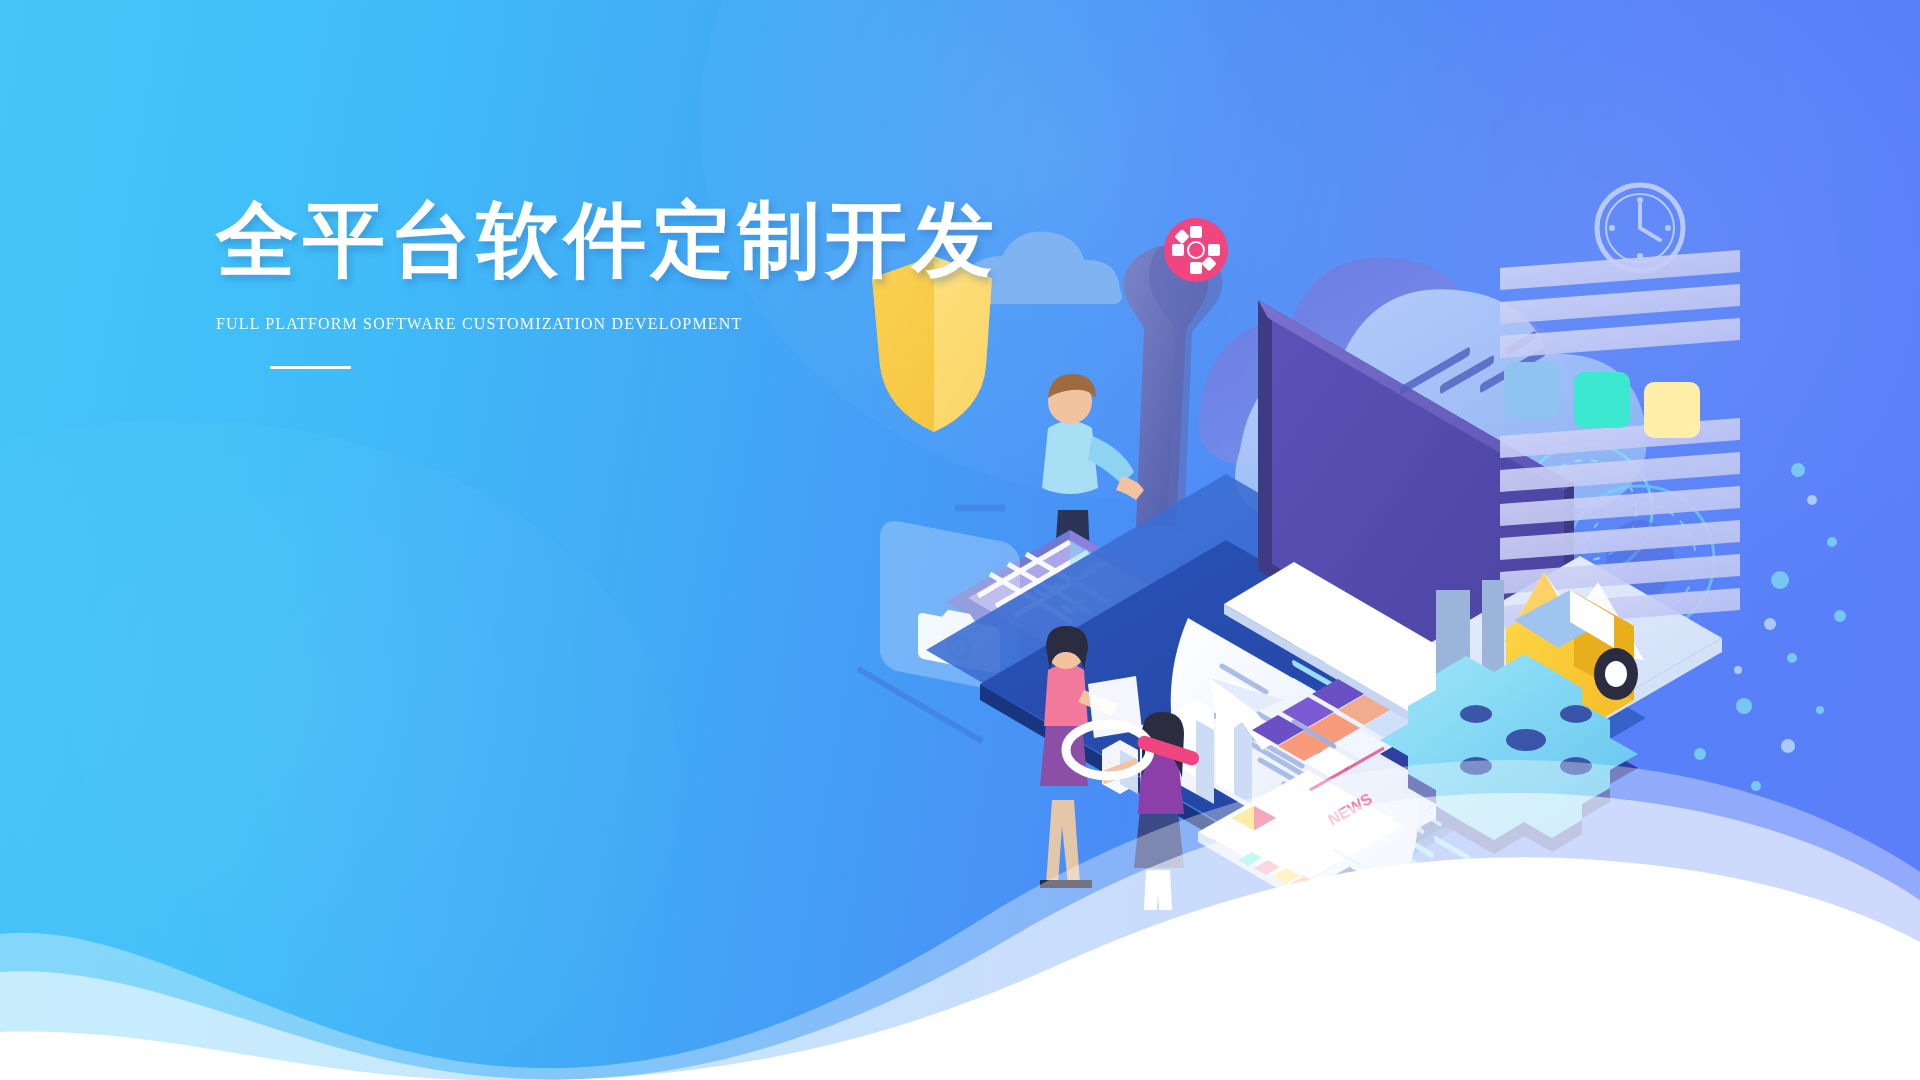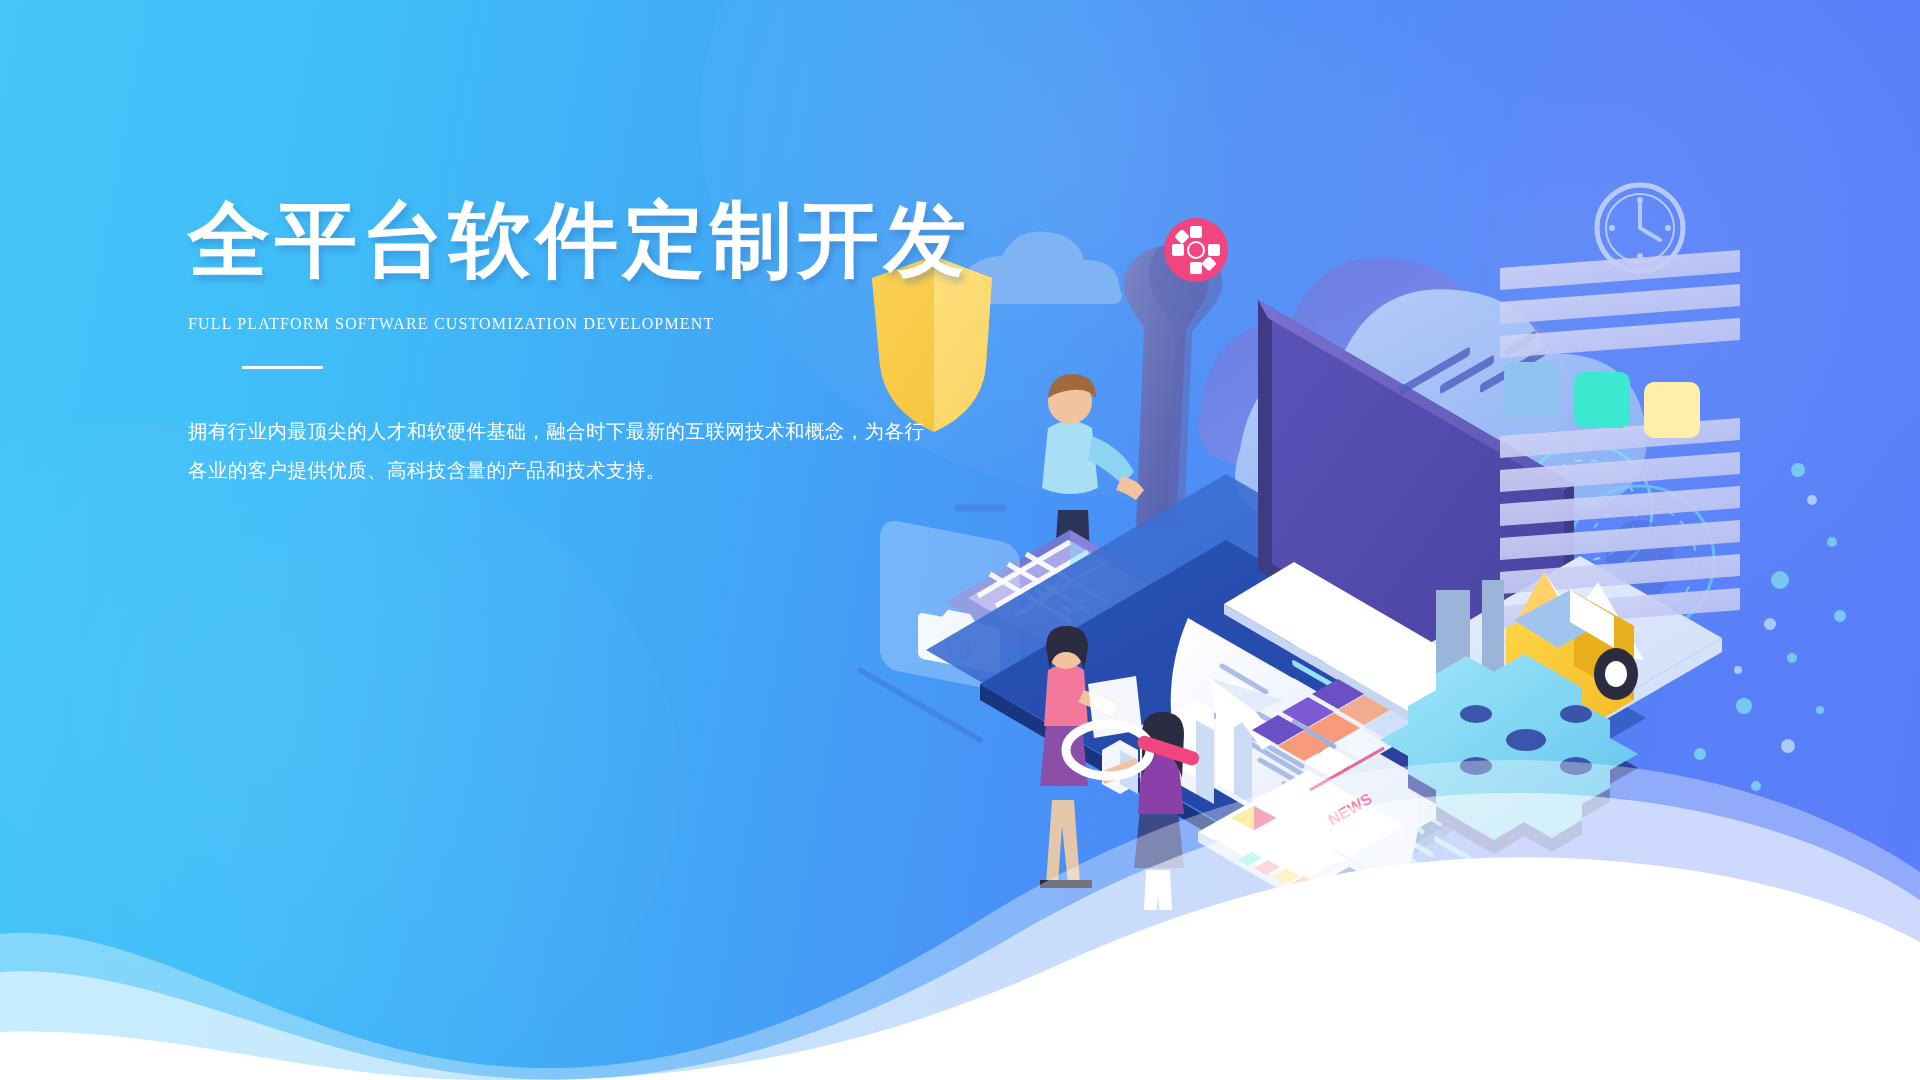--- a/index.html
+++ b/index.html
@@ -24,21 +24,21 @@
             background:radial-gradient(circle at 40% 55%,rgba(255,255,255,.10),rgba(255,255,255,0) 66%); }
   .blob-b { left:1180px; top:-180px; width:900px; height:900px;
             background:radial-gradient(circle at 45% 50%,rgba(255,255,255,.085),rgba(255,255,255,0) 64%); }
   .blob-c { left:-320px; top:420px; width:1000px; height:720px;
             background:radial-gradient(circle at 60% 40%,rgba(255,255,255,.06),rgba(255,255,255,0) 68%); }
 
   
   .wave { position:absolute; left:0; bottom:0; width:1920px; height:360px; }
 
   
-  .text-col { position:absolute; left:188px; top:196px; width:700px; }
+  .text-col { position:absolute; left:216px; top:196px; width:700px; }
 
   .headline {
     font-size:82px;
     font-weight:bold;
     color:#ffffff;
     letter-spacing:5px;
     line-height:1.08;
     text-shadow:3px 5px 7px rgba(35,90,165,.30);
     white-space:nowrap;
   }
@@ -467,24 +467,20 @@
         <circle cx="930" cy="474" r="6"></circle>
       <circle cx="898" cy="520" r="4"></circle>
         <circle cx="948" cy="596" r="7"></circle>
     </g>
   </svg>
 
   <div class="text-col">
     <h1 class="headline">全平台软件定制开发</h1>
     <div class="subline">FULL PLATFORM SOFTWARE CUSTOMIZATION DEVELOPMENT</div>
     <div class="rule"></div>
-    <div class="body-copy">
-      <div>拥有行业内最顶尖的人才和软硬件基础，融合时下最新的互联网技术和概念，为各行</div>
-      <div>各业的客户提供优质、高科技含量的产品和技术支持。</div>
-    </div>
   </div>
 
   <svg class="wave" viewBox="0 0 1920 360" preserveAspectRatio="none">
     <path d="M0 214 C120 200 260 300 420 334 C640 382 820 300 980 200 C1180 74 1420 12 1660 52
              C1780 72 1870 118 1920 152 L1920 360 L0 360 Z" fill="#ffffff" opacity=".34"></path>
     <path d="M0 252 C140 242 280 328 450 352 C660 382 840 318 1010 218 C1210 100 1430 46 1670 86
              C1790 106 1872 148 1920 180 L1920 360 L0 360 Z" fill="#ffffff" opacity=".55"></path>
     <path d="M0 312 C160 306 300 356 470 360 C700 366 880 326 1060 244 C1250 158 1440 118 1660 146
              C1790 162 1872 196 1920 222 L1920 360 L0 360 Z" fill="#ffffff"></path>
   </svg>

